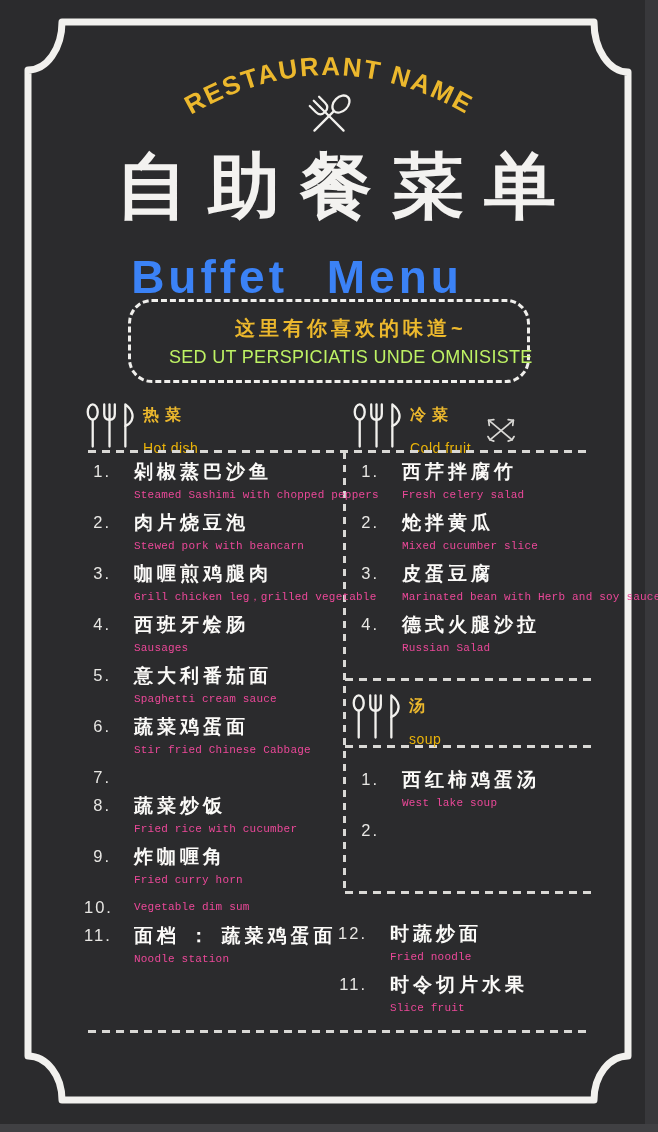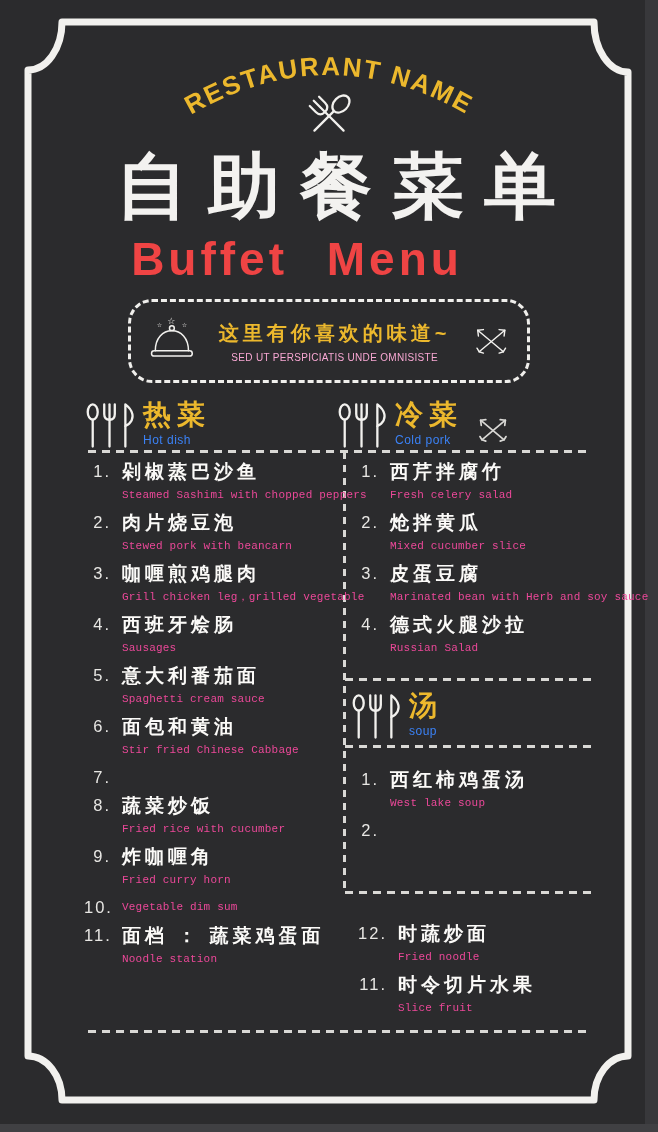--- a/index.html
+++ b/index.html
@@ -8,50 +8,50 @@
   .edge-right{position:absolute;right:0;top:0;width:13px;height:100%;background:#38383b;}
   .edge-bottom{position:absolute;left:0;bottom:0;width:100%;height:8px;background:#404043;}
   .frame{position:absolute;left:0;top:0;}
 
   
   .arc-svg{position:absolute;left:0;top:30px;}
   .utensils{position:absolute;left:299px;top:86px;}
   .title-zh{position:absolute;left:0;top:140px;width:658px;text-align:center;
             color:#f3f2f0;font-size:72px;font-weight:bold;letter-spacing:20px;padding-left:34px;
             box-sizing:border-box;line-height:92px;}
-  .title-en{position:absolute;left:0;top:232px;width:594px;text-align:center;
-            color:#ef4444;font-size:46px;font-weight:bold;letter-spacing:4px;word-spacing:22px;}
+  .title-en{position:absolute;left:0;top:250px;width:594px;text-align:center;
+            color:#3b82f6;font-size:46px;font-weight:bold;letter-spacing:4px;word-spacing:22px;}
 
   
   .intro{position:absolute;left:128px;top:299px;width:402px;height:84px;border:3px dashed #f0efec;
          border-radius:24px;box-sizing:border-box;display:flex;align-items:center;
          justify-content:space-between;padding:0 16px;gap:16px;}
   .intro-text{text-align:center;flex:1;padding:0 6px;}
   .tag-zh{color:#ecb82d;font-size:20px;font-weight:bold;letter-spacing:4px;white-space:nowrap;}
-  .tag-en{color:#f9a8d4;font-size:10px;margin-top:5px;letter-spacing:0.3px;white-space:nowrap;}
+  .tag-en{color:#bef264;font-size:18px;margin-top:5px;letter-spacing:0.3px;white-space:nowrap;}
 
   
   .sec{position:absolute;display:flex;align-items:flex-start;}
   .sec .labels{margin-left:9px;}
-  .sec .zh-t{color:#ecb82d;font-size:28px;font-weight:bold;letter-spacing:6px;line-height:23px;white-space:nowrap;}
-  .sec .en-t{color:#3b82f6;font-size:12px;line-height:20px;margin-top:4px;letter-spacing:0.5px;white-space:nowrap;}
+  .sec .zh-t{color:#ecb82d;font-size:16px;font-weight:bold;letter-spacing:6px;line-height:23px;white-space:nowrap;}
+  .sec .en-t{color:#eab308;font-size:14px;line-height:20px;margin-top:12px;letter-spacing:0.5px;white-space:nowrap;}
   .sec .sec-arrows{margin:12px 0 0 10px;}
 
   
   .dash-h{position:absolute;height:3px;
           background:repeating-linear-gradient(90deg,#d9d8d5 0 8px,transparent 8px 14px);}
   .dash-v{position:absolute;width:3px;
           background:repeating-linear-gradient(180deg,#d9d8d5 0 7px,transparent 7px 13px);}
 
   
   .col{position:absolute;display:flex;flex-direction:column;gap:7px;}
   .item{display:flex;align-items:flex-start;}
   .num{flex:none;width:27px;text-align:right;color:#e8e7e4;font-size:16.5px;
        letter-spacing:2px;padding-top:2px;}
-  .it{margin-left:11px;}
+  .it{margin-left:23px;}
   .zh{color:#fbfaf8;font-size:19px;font-weight:bold;letter-spacing:4px;line-height:24px;white-space:nowrap;}
   .en{color:#ec4899;font-size:11px;line-height:18px;margin-top:2px;letter-spacing:0.2px;white-space:nowrap;font-family:Liberation Mono, monospace;}
 
   svg{display:block;}
 </style>
 </head>
 <body>
 
 <div class="page">
 
@@ -126,35 +126,35 @@
         <path d="M41 1 c8 6 10 14 4 20 c-1.2 1.2 -4 2.5 -4 2.5 Z"></path>
           <line x1="41" y1="24" x2="41" y2="45"></line>
       </g>
     </svg>
     <div class="labels">
       <div class="zh-t">热菜</div>
       <div class="en-t">Hot dish</div>
     </div>
   </div>
 
-  <div class="sec" style="left:338px;top:403px">
+  <div class="sec" style="left:353px;top:403px">
     <svg width="48" height="45" viewBox="0 0 50 46">
       <g fill="none" stroke="#f2f1ee" stroke-width="2.4" stroke-linecap="round" stroke-linejoin="round">
         <ellipse cx="7" cy="9" rx="5.2" ry="8"></ellipse>
           <line x1="7" y1="17" x2="7" y2="45"></line>
         <path d="M19 1 v10 q0 6 5.5 6 q5.5 0 5.5 -6 v-10"></path>
           <line x1="24.5" y1="1" x2="24.5" y2="17"></line>
         <line x1="24.5" y1="17" x2="24.5" y2="45"></line>
         <path d="M41 1 c8 6 10 14 4 20 c-1.2 1.2 -4 2.5 -4 2.5 Z"></path>
           <line x1="41" y1="24" x2="41" y2="45"></line>
       </g>
     </svg>
     <div class="labels">
       <div class="zh-t">冷菜</div>
-      <div class="en-t">Cold pork</div>
+      <div class="en-t">Cold fruit</div>
     </div>
     <svg class="sec-arrows" width="40" height="30" viewBox="0 0 54 46">
       <g fill="none" stroke="#d9d8d5" stroke-width="2.6" stroke-linecap="round" stroke-linejoin="round">
         <line x1="10" y1="38" x2="46" y2="8"></line>
           <polyline points="38,7 46,8 45,16"></polyline>
         <path d="M10 38 l-3 -5 M10 38 l6 2"></path>
         <line x1="44" y1="38" x2="8" y2="8"></line>
           <polyline points="9,16 8,8 16,7"></polyline>
         <path d="M44 38 l3 -5 M44 38 l-6 2"></path>
       </g>
@@ -218,21 +218,21 @@
     <div class="item">
       <span class="num">5.</span>
       <div class="it">
           <div class="zh">意大利番茄面</div>
       <div class="en">Spaghetti cream sauce</div>
         </div>
     </div>
     <div class="item">
       <span class="num">6.</span>
       <div class="it">
-          <div class="zh">面包和黄油</div>
+          <div class="zh">蔬菜鸡蛋面</div>
       <div class="en">Stir fried Chinese Cabbage</div>
         </div>
     </div>
     <div class="item">
       <span class="num">7.</span>
     </div>
     <div class="item">
       <span class="num">8.</span>
       <div class="it">
           <div class="zh">蔬菜炒饭</div>
@@ -298,21 +298,21 @@
       <div class="it">
           <div class="zh">西红柿鸡蛋汤</div>
       <div class="en">West lake soup</div>
         </div>
     </div>
     <div class="item">
       <span class="num">2.</span>
     </div>
   </div>
 
-  <div class="col" style="left:354px;top:922px;width:256px">
+  <div class="col" style="left:334px;top:922px;width:256px">
     <div class="item">
       <span class="num" style="width:33px">12.</span>
       <div class="it">
           <div class="zh">时蔬炒面</div>
       <div class="en">Fried noodle</div>
         </div>
     </div>
     <div class="item">
       <span class="num" style="width:33px">11.</span>
       <div class="it">

